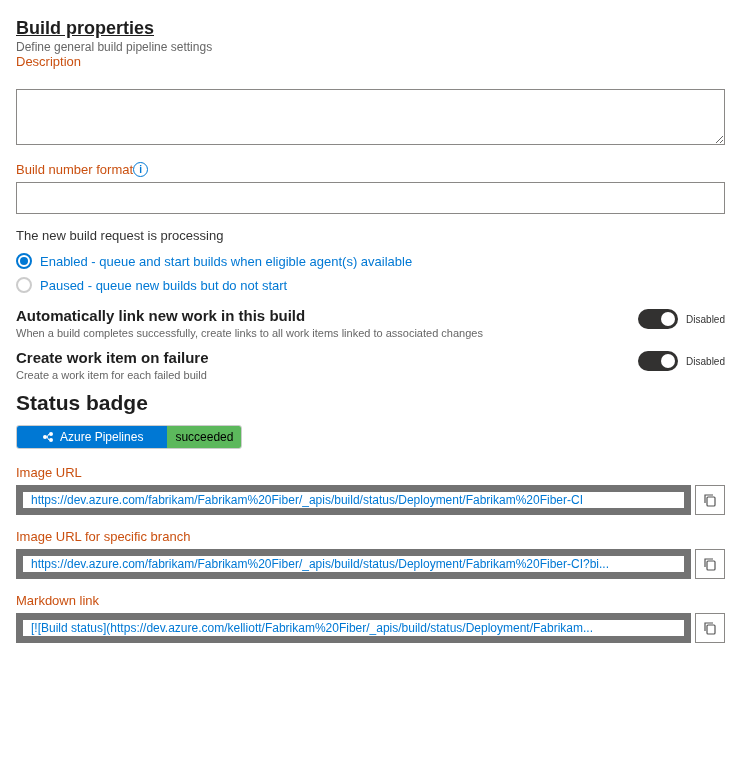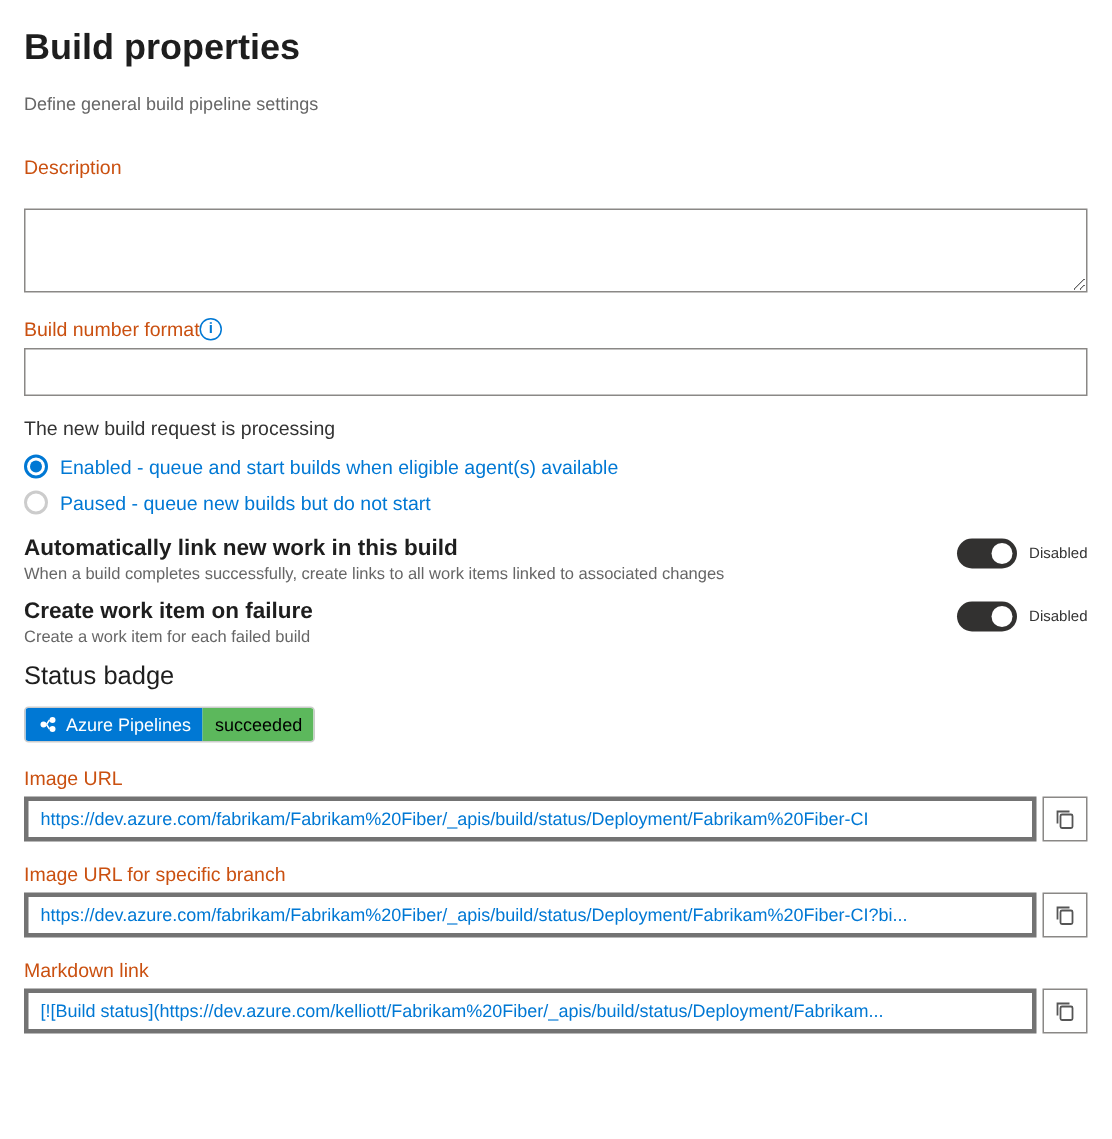--- a/index.html
+++ b/index.html
@@ -7,29 +7,30 @@
       font-family: "Segoe UI", sans-serif;
       font-size: 13px;
       color: #333;
       background: #fff;
       width: 741px;
       min-height: 759px;
       padding: 18px 16px;
     }
 
     .page-title {
-      font-size: 24px;
+      font-size: 18px;
       font-weight: 600;
       color: #1e1e1e;
-      margin-bottom: 16px;
+      margin-bottom: 1px;
+      text-decoration: underline;
     }
     .page-subtitle {
       font-size: 12px;
       color: #666;
-      margin-bottom: 28px;
+      margin-bottom: 0;
     }
 
     .field-label {
       font-size: 13px;
       color: #c0392b;
       margin-bottom: 20px;
       font-weight: 400;
     }
     .field-label.orange {
       color: #ca5010;
@@ -163,43 +164,43 @@
       background: white;
       top: 3px;
       right: 3px;
     }
     .toggle-label {
       font-size: 10px;
       color: #333;
     }
 
     .section-title {
-      font-size: 17px;
-      font-weight: 400;
+      font-size: 21px;
+      font-weight: 700;
       color: #1e1e1e;
       margin-bottom: 10px;
     }
 
     .badge-container {
       margin-bottom: 16px;
     }
     .status-badge {
       display: inline-flex;
       align-items: center;
       gap: 0;
       border: 1px solid #ccc;
       border-radius: 3px;
       overflow: hidden;
       height: 24px;
     }
     .badge-left {
       background: #0078d4;
       color: white;
       font-size: 12px;
-      padding: 0 8px;
+      padding: 0 24px;
       display: flex;
       align-items: center;
       gap: 5px;
       height: 100%;
     }
     .badge-right {
       background: #5cb85c;
       color: #000000;
       font-size: 12px;
       padding: 0 8px;
@@ -220,21 +221,21 @@
       color: #ca5010;
       margin-bottom: 5px;
     }
     .url-row {
       display: flex;
       align-items: center;
       gap: 4px;
     }
     .url-input {
       flex: 1;
-      border: 3px solid #737373;
+      border: 7px solid #737373;
       padding: 5px 8px;
       font-size: 12px;
       color: #0078d4;
       outline: none;
       height: 30px;
       white-space: nowrap;
       overflow: hidden;
       text-overflow: ellipsis;
     }
     .copy-btn {

